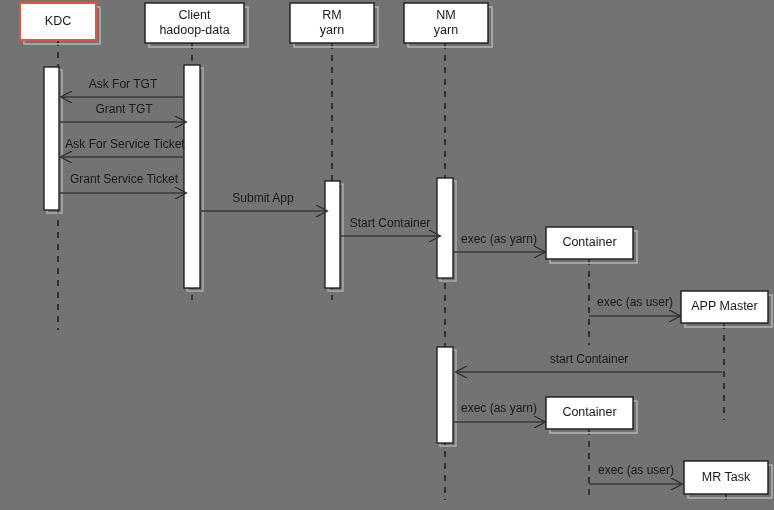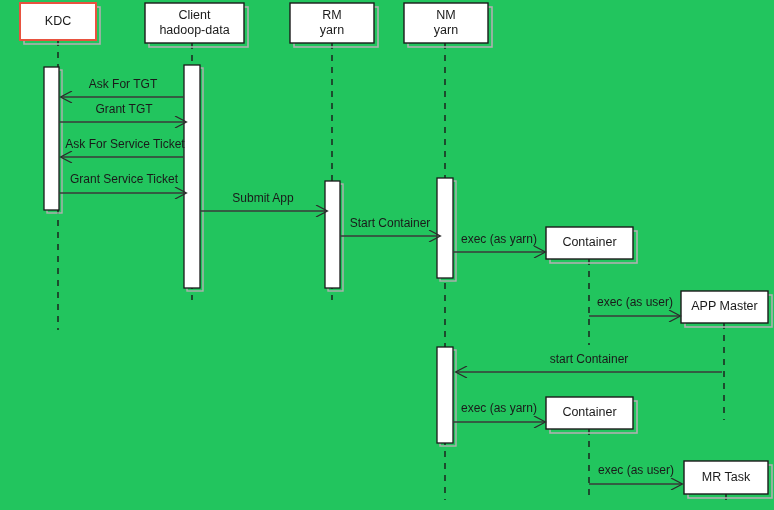--- a/index.html
+++ b/index.html
@@ -10,21 +10,21 @@
   body {
     font-family: "Liberation Sans", sans-serif;
     width: 774px;
     height: 510px;
     overflow: hidden;
   }
   #canvas {
     position: relative;
     width: 774px;
     height: 510px;
-    background: #22c55e;
+    background: #737373;
   }
   svg#diagram {
     position: absolute;
     left: 0;
     top: 0;
     width: 774px;
     height: 510px;
     display: block;
   }
   .lifeline-label {

